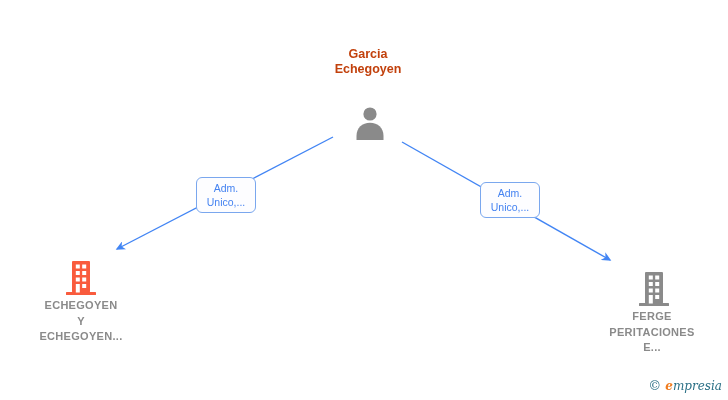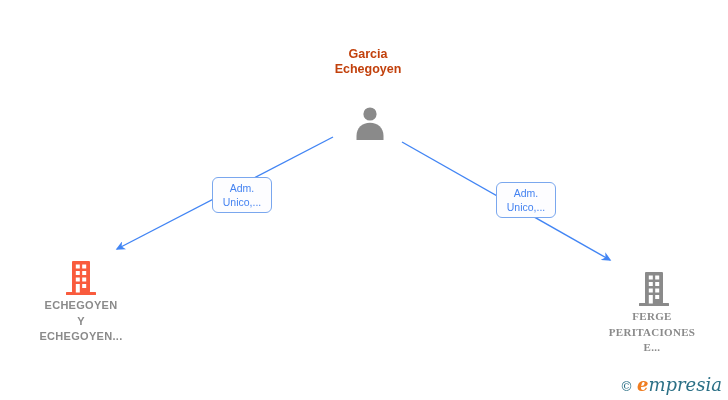--- a/index.html
+++ b/index.html
@@ -34,52 +34,51 @@
     border: 1.5px solid #7aa7ee;
     border-radius: 6px;
     color: #4583f1;
     font-size: 10.5px;
     line-height: 14px;
     display: flex;
     flex-direction: column;
     align-items: center;
     justify-content: center;
     cursor: pointer;
-    margin-left: 16px;
   }
   .edge-label-left { left: 196px; top: 177px; }
   .edge-label-right { left: 480px; top: 182px; }
 
   .company-icon { position: absolute; width: 32px; height: 34px; }
   .company-icon-left { left: 65px; top: 261px; }
   .company-icon-right { left: 638px; top: 272px; }
 
   .company-label {
     position: absolute;
     width: 150px;
     text-align: center;
     color: #8a8a8a;
     font-size: 11px;
     font-weight: 700;
     line-height: 15.5px;
     letter-spacing: 0.3px;
   }
   .company-label-left { left: 6px; top: 298px; }
-  .company-label-right { left: 577px; top: 309px; font-family: Liberation Serif, serif; }
+  .company-label-right { left: 577px; top: 309px; }
 
   .footer-logo {
     position: absolute;
     right: 6px; bottom: 6px;
     display: flex;
     align-items: baseline;
     gap: 4px;
     font-family: "DejaVu Serif", serif;
   }
   .footer-logo .copy { color: #2b7086; font-size: 13px; font-style: normal; }
-  .footer-logo .brand { font-style: italic; font-size: 18px; line-height: 16px; }
+  .footer-logo .brand { font-style: italic; font-size: 12px; line-height: 16px; }
   .footer-logo .brand .e-first { color: #f07c1f; font-weight: 700; }
   .footer-logo .brand .rest { color: #2b7086; }
 </style>
 </head>
 <body>
 
 <div class="canvas">
 
   <svg class="edges" viewBox="0 0 728 400">
     <defs>

